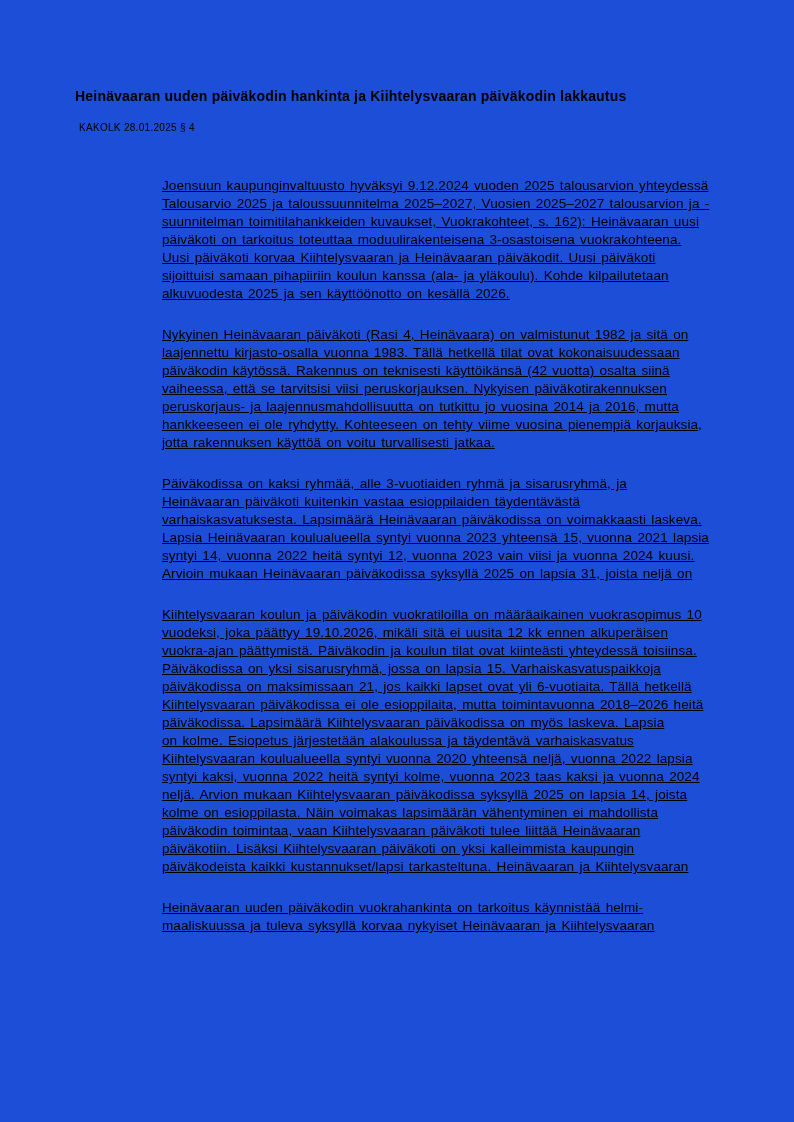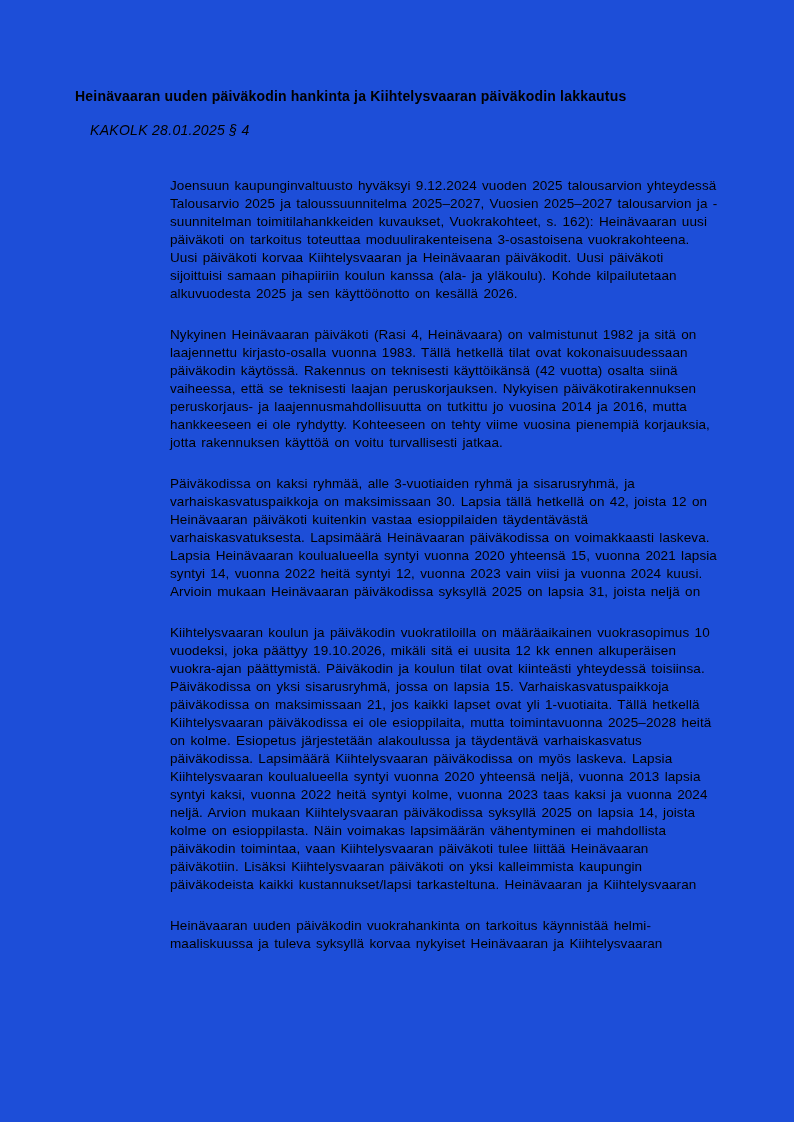--- a/index.html
+++ b/index.html
@@ -21,36 +21,36 @@
     left: 75px;
     top: 88px;
     margin: 0;
     font-size: 14px;
     font-weight: bold;
     letter-spacing: 0.2px;
     white-space: nowrap;
   }
   .doc-ref {
     position: absolute;
-    left: 90px;
+    left: 79px;
     top: 122px;
-    font-size: 14px;
+    font-size: 10px;
     letter-spacing: 0.3px;
     white-space: nowrap;
-    font-style: italic;
   }
   .doc-body {
     position: absolute;
     left: 162px;
     top: 177px;
     width: 580px;
     font-size: 13.5px;
   }
   .paragraph {
-    margin: 0 0 23px 8px;
+    margin: 0 0 23px 0;
+    text-decoration: underline;
   }
   .line {
     line-height: 18px;
     white-space: nowrap;
     letter-spacing: 0.1px;
     word-spacing: 1.4px;
   }
 </style>
 </head>
 <body>
@@ -65,44 +65,43 @@
         <div class="line">suunnitelman toimitilahankkeiden kuvaukset, Vuokrakohteet, s. 162): Heinävaaran uusi</div>
         <div class="line">päiväkoti on tarkoitus toteuttaa moduulirakenteisena 3-osastoisena vuokrakohteena.</div>
         <div class="line">Uusi päiväkoti korvaa Kiihtelysvaaran ja Heinävaaran päiväkodit. Uusi päiväkoti</div>
         <div class="line">sijoittuisi samaan pihapiiriin koulun kanssa (ala- ja yläkoulu). Kohde kilpailutetaan</div>
         <div class="line">alkuvuodesta 2025 ja sen käyttöönotto on kesällä 2026.</div>
       </div>
       <div class="paragraph">
         <div class="line">Nykyinen Heinävaaran päiväkoti (Rasi 4, Heinävaara) on valmistunut 1982 ja sitä on</div>
         <div class="line">laajennettu kirjasto-osalla vuonna 1983. Tällä hetkellä tilat ovat kokonaisuudessaan</div>
         <div class="line">päiväkodin käytössä. Rakennus on teknisesti käyttöikänsä (42 vuotta) osalta siinä</div>
-        <div class="line">vaiheessa, että se teknisesti laajan peruskorjauksen. Nykyisen päiväkotirakennuksen</div>
+        <div class="line">vaiheessa, että se tarvitsisi viisi peruskorjauksen. Nykyisen päiväkotirakennuksen</div>
         <div class="line">peruskorjaus- ja laajennusmahdollisuutta on tutkittu jo vuosina 2014 ja 2016, mutta</div>
         <div class="line">hankkeeseen ei ole ryhdytty. Kohteeseen on tehty viime vuosina pienempiä korjauksia,</div>
         <div class="line">jotta rakennuksen käyttöä on voitu turvallisesti jatkaa.</div>
       </div>
       <div class="paragraph">
         <div class="line">Päiväkodissa on kaksi ryhmää, alle 3-vuotiaiden ryhmä ja sisarusryhmä, ja</div>
-        <div class="line">varhaiskasvatuspaikkoja on maksimissaan 30. Lapsia tällä hetkellä on 42, joista 12 on</div>
         <div class="line">Heinävaaran päiväkoti kuitenkin vastaa esioppilaiden täydentävästä</div>
         <div class="line">varhaiskasvatuksesta. Lapsimäärä Heinävaaran päiväkodissa on voimakkaasti laskeva.</div>
-        <div class="line">Lapsia Heinävaaran koulualueella syntyi vuonna 2020 yhteensä 15, vuonna 2021 lapsia</div>
+        <div class="line">Lapsia Heinävaaran koulualueella syntyi vuonna 2023 yhteensä 15, vuonna 2021 lapsia</div>
         <div class="line">syntyi 14, vuonna 2022 heitä syntyi 12, vuonna 2023 vain viisi ja vuonna 2024 kuusi.</div>
         <div class="line">Arvioin mukaan Heinävaaran päiväkodissa syksyllä 2025 on lapsia 31, joista neljä on</div>
       </div>
       <div class="paragraph">
         <div class="line">Kiihtelysvaaran koulun ja päiväkodin vuokratiloilla on määräaikainen vuokrasopimus 10</div>
         <div class="line">vuodeksi, joka päättyy 19.10.2026, mikäli sitä ei uusita 12 kk ennen alkuperäisen</div>
         <div class="line">vuokra-ajan päättymistä. Päiväkodin ja koulun tilat ovat kiinteästi yhteydessä toisiinsa.</div>
         <div class="line">Päiväkodissa on yksi sisarusryhmä, jossa on lapsia 15. Varhaiskasvatuspaikkoja</div>
-        <div class="line">päiväkodissa on maksimissaan 21, jos kaikki lapset ovat yli 1-vuotiaita. Tällä hetkellä</div>
-        <div class="line">Kiihtelysvaaran päiväkodissa ei ole esioppilaita, mutta toimintavuonna 2025–2028 heitä</div>
+        <div class="line">päiväkodissa on maksimissaan 21, jos kaikki lapset ovat yli 6-vuotiaita. Tällä hetkellä</div>
+        <div class="line">Kiihtelysvaaran päiväkodissa ei ole esioppilaita, mutta toimintavuonna 2018–2026 heitä</div>
+        <div class="line">päiväkodissa. Lapsimäärä Kiihtelysvaaran päiväkodissa on myös laskeva. Lapsia</div>
         <div class="line">on kolme. Esiopetus järjestetään alakoulussa ja täydentävä varhaiskasvatus</div>
-        <div class="line">päiväkodissa. Lapsimäärä Kiihtelysvaaran päiväkodissa on myös laskeva. Lapsia</div>
-        <div class="line">Kiihtelysvaaran koulualueella syntyi vuonna 2020 yhteensä neljä, vuonna 2013 lapsia</div>
+        <div class="line">Kiihtelysvaaran koulualueella syntyi vuonna 2020 yhteensä neljä, vuonna 2022 lapsia</div>
         <div class="line">syntyi kaksi, vuonna 2022 heitä syntyi kolme, vuonna 2023 taas kaksi ja vuonna 2024</div>
         <div class="line">neljä. Arvion mukaan Kiihtelysvaaran päiväkodissa syksyllä 2025 on lapsia 14, joista</div>
         <div class="line">kolme on esioppilasta. Näin voimakas lapsimäärän vähentyminen ei mahdollista</div>
         <div class="line">päiväkodin toimintaa, vaan Kiihtelysvaaran päiväkoti tulee liittää Heinävaaran</div>
         <div class="line">päiväkotiin. Lisäksi Kiihtelysvaaran päiväkoti on yksi kalleimmista kaupungin</div>
         <div class="line">päiväkodeista kaikki kustannukset/lapsi tarkasteltuna. Heinävaaran ja Kiihtelysvaaran</div>
       </div>
       <div class="paragraph">
         <div class="line">Heinävaaran uuden päiväkodin vuokrahankinta on tarkoitus käynnistää helmi-</div>
         <div class="line">maaliskuussa ja tuleva syksyllä korvaa nykyiset Heinävaaran ja Kiihtelysvaaran</div>

